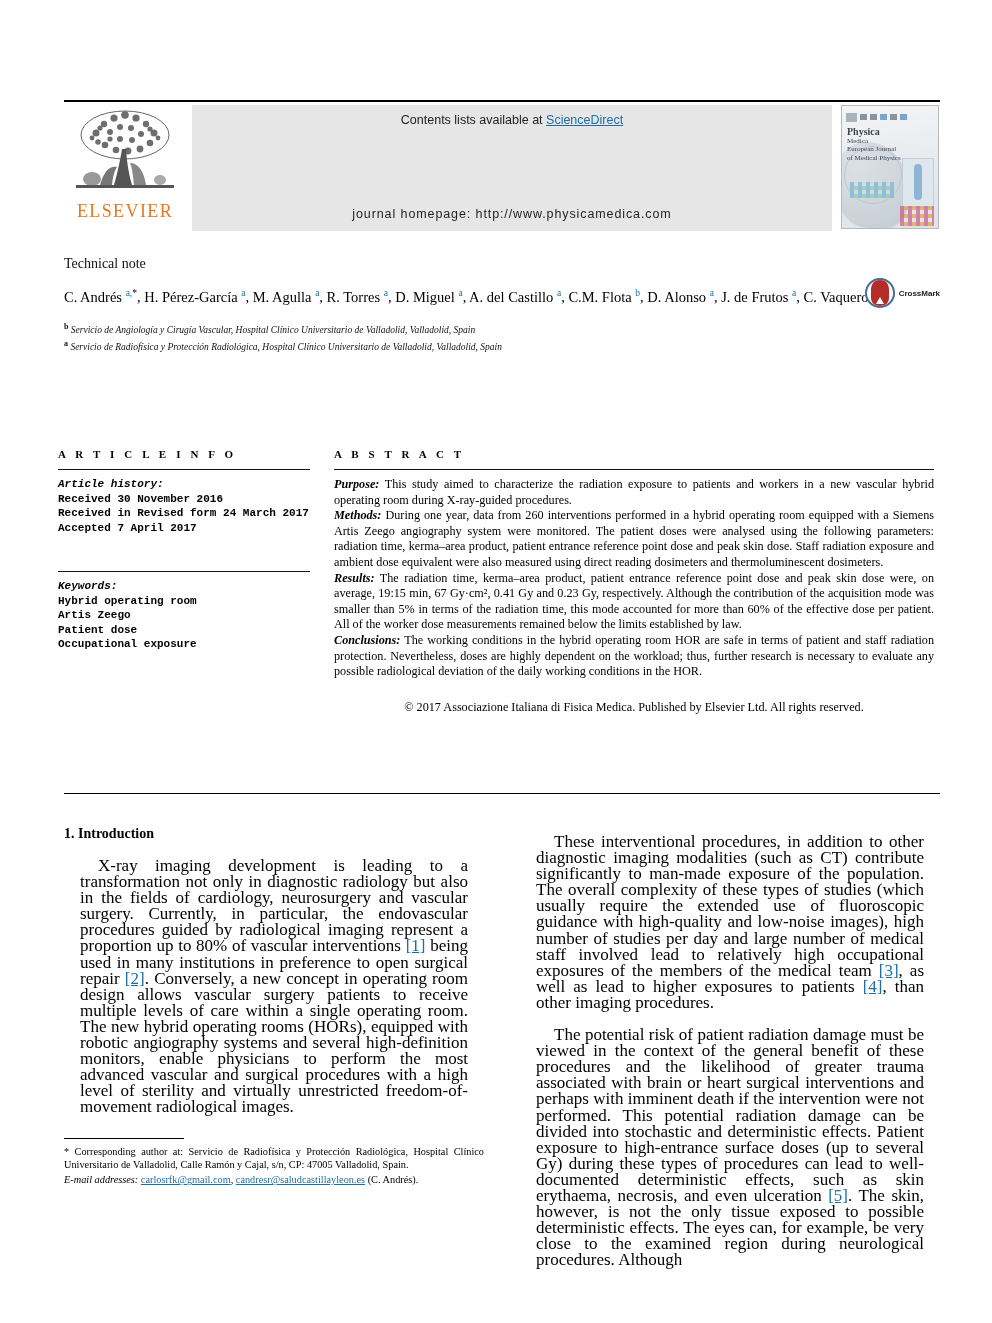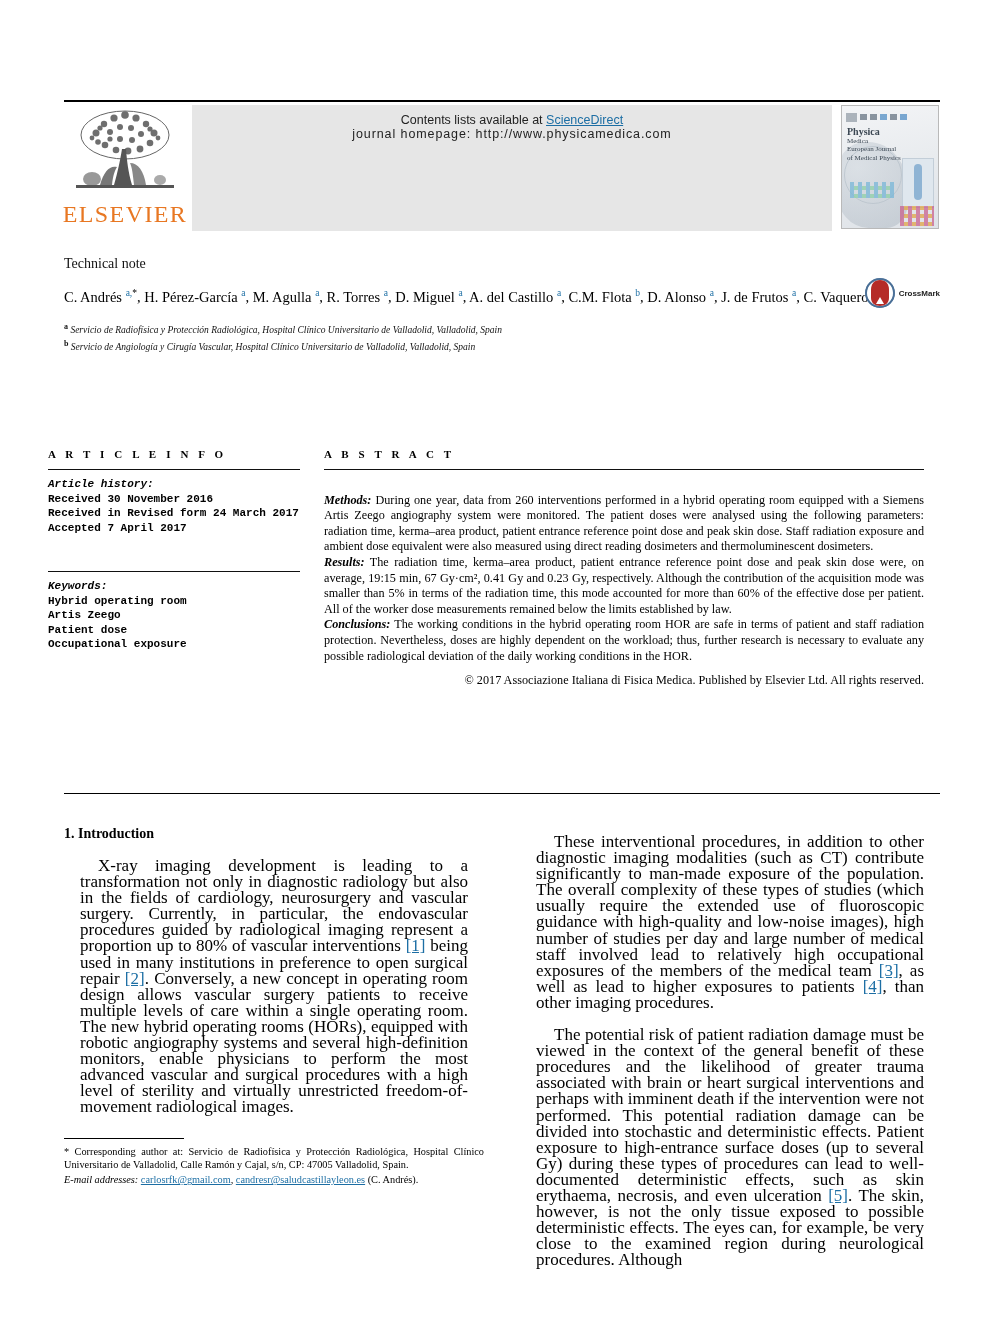--- a/index.html
+++ b/index.html
@@ -21,26 +21,26 @@
   }
 
   
   .masthead { position:absolute; left:64px; top:100px; width:876px; }
   .rule-top { border-top:2px solid #000; width:876px; }
   .mast-row { display:flex; align-items:stretch; height:126px; margin-top:3px; }
   .mast-left { width:122px; display:flex; flex-direction:column; align-items:center; justify-content:flex-start; }
   .tree-svg { display:block; }
   .elsevier-word {
     font-family:"Liberation Serif", serif;
-    color:#E87722; font-size:24px; letter-spacing:1.4px;
+    color:#E87722; font-size:18px; letter-spacing:1.4px;
     line-height:1; margin-top:1px; font-weight:400;
   }
   .mast-center {
     flex:1; background:#e6e6e6; position:relative;
-    display:flex; flex-direction:column; align-items:center; 
+    display:flex; flex-direction:column; align-items:center; justify-content:space-between;
     padding:8px 0 10px 0; margin:0 8px 0 6px;
   }
   .contents-line { font-family:"Liberation Sans", sans-serif; font-size:12.5px; color:#222; }
   .sd-link { color:#1c6ea4; }
   .journal-title { font-family:"Liberation Serif", serif; font-size:31px; color:#111; letter-spacing:.2px; }
   .homepage-line { font-family:"Liberation Sans", sans-serif; font-size:12.5px; color:#222; letter-spacing:.9px; }
   .mast-right { width:100px; display:flex; align-items:flex-start; justify-content:center; }
   .cover {
     width:96px; height:122px; border:1px solid #b9b9b9; position:relative; overflow:hidden;
     background:linear-gradient(170deg,#f3f4f6 0%,#e9ecef 45%,#dfe3e8 100%);
@@ -79,35 +79,35 @@
   .authors {
     font-family:"Liberation Serif", serif; font-size:14.5px; line-height:21px;
     margin-top:11px; width:876px;
   }
   .aff-link { color:#1c6ea4; font-size:9.5px; vertical-align:super; }
   .star { color:#000; }
   .affils { margin-top:12px; font-family:"Liberation Serif", serif; font-style:italic; font-size:9.5px; line-height:13px; color:#111; }
   .affils sup { font-style:normal; font-weight:700; font-size:8px; }
 
   
-  .infoabs { position:absolute; left:48px; top:448px; width:876px; display:flex; }
+  .infoabs { position:absolute; left:58px; top:448px; width:876px; display:flex; }
   .col-info { width:252px; padding-right:24px; }
   .col-abs { width:600px; }
   .sec-head {
     font-family:"Liberation Serif", serif; font-weight:700; font-size:11px;
     letter-spacing:3.6px; color:#000; margin-bottom:9px;
   }
   .hr-thin { border-top:1px solid #111; margin-bottom:7px; }
   .hr-thin2 { border-top:1px solid #111; margin:0 0 7px 0; }
   .ital-head { font-style:italic; font-weight:700; font-size:11px; }
   .info-block { font-family:Liberation Mono, monospace; font-size:11px; line-height:14.5px; color:#000; font-weight:600; }
   .kw-gap { height:36px; }
   .abs-body { font-family:"Liberation Serif", serif; font-size:12.2px; line-height:15.6px; text-align:justify; color:#000; }
   .abs-body i { font-style:italic; font-weight:700; }
-  .copyline { text-align:right; margin-top:9px; font-size:12.2px; }
+  .copyline { text-align:center; margin-top:20px; font-size:12.2px; }
   .rule-bot { border-top:1.5px solid #000; width:876px; position:absolute; left:64px; top:793px; }
 
   
   .bodycols { position:absolute; left:64px; top:818px; width:876px; display:flex; gap:36px; }
   .bcol { width:420px; }
   h2.sec {
     font-family:"Liberation Serif", serif; font-weight:700; font-size:14px;
     margin:8px 0 13px 0;
   }
   p.para {
@@ -224,22 +224,22 @@
           <path d="M15 19 L19 26 L11 26 Z" fill="#ffffff"></path>
           <circle cx="15" cy="15" r="14" fill="none" stroke="#4a6f96" stroke-width="1.5"></circle>
         </svg>
       </div>
       <span class="cm-label">CrossMark</span>
     </div>
 
     <div class="authors">C. Andrés <sup class="aff-link">a,<span class="star">*</span></sup>, H. Pérez-García <sup class="aff-link">a</sup>, M. Agulla <sup class="aff-link">a</sup>, R. Torres <sup class="aff-link">a</sup>, D. Miguel <sup class="aff-link">a</sup>, A. del Castillo <sup class="aff-link">a</sup>, C.M. Flota <sup class="aff-link">b</sup>, D. Alonso <sup class="aff-link">a</sup>, J. de Frutos <sup class="aff-link">a</sup>, C. Vaquero <sup class="aff-link">b</sup></div>
 
     <div class="affils">
+      <div><sup>b</sup> <span>Servicio de Angiología y Cirugía Vascular, Hospital Clínico Universitario de Valladolid, Valladolid, Spain</span></div>
       <div><sup>a</sup> <span>Servicio de Radiofísica y Protección Radiológica, Hospital Clínico Universitario de Valladolid, Valladolid, Spain</span></div>
-      <div><sup>b</sup> <span>Servicio de Angiología y Cirugía Vascular, Hospital Clínico Universitario de Valladolid, Valladolid, Spain</span></div>
     </div>
   </div>
 
   <div class="infoabs">
 
     <div class="col-info">
       <div class="sec-head">A R T I C L E   I N F O</div>
       <div class="hr-thin"></div>
       <div class="info-block">
         <div class="ital-head">Article history:</div>
@@ -255,21 +255,21 @@
         <div>Artis Zeego</div>
         <div>Patient dose</div>
         <div>Occupational exposure</div>
       </div>
     </div>
 
     <div class="col-abs">
       <div class="sec-head">A B S T R A C T</div>
       <div class="hr-thin"></div>
       <div class="abs-body">
-        <br>
+        <span><i>Purpose:</i><span> This study aimed to characterize the radiation exposure to patients and workers in a new vascular hybrid operating room during X-ray-guided procedures.</span></span><br>
         <span><i>Methods:</i><span> During one year, data from 260 interventions performed in a hybrid operating room equipped with a Siemens Artis Zeego angiography system were monitored. The patient doses were analysed using the following parameters: radiation time, kerma–area product, patient entrance reference point dose and peak skin dose. Staff radiation exposure and ambient dose equivalent were also measured using direct reading dosimeters and thermoluminescent dosimeters.</span></span><br>
         <span><i>Results:</i><span> The radiation time, kerma–area product, patient entrance reference point dose and peak skin dose were, on average, 19:15 min, 67 Gy·cm², 0.41 Gy and 0.23 Gy, respectively. Although the contribution of the acquisition mode was smaller than 5% in terms of the radiation time, this mode accounted for more than 60% of the effective dose per patient. All of the worker dose measurements remained below the limits established by law.</span></span><br>
         <span><i>Conclusions:</i><span> The working conditions in the hybrid operating room HOR are safe in terms of patient and staff radiation protection. Nevertheless, doses are highly dependent on the workload; thus, further research is necessary to evaluate any possible radiological deviation of the daily working conditions in the HOR.</span></span>
         <div class="copyline">© 2017 Associazione Italiana di Fisica Medica. Published by Elsevier Ltd. All rights reserved.</div>
       </div>
     </div>
   </div>
 
   <div class="rule-bot"></div>
 

